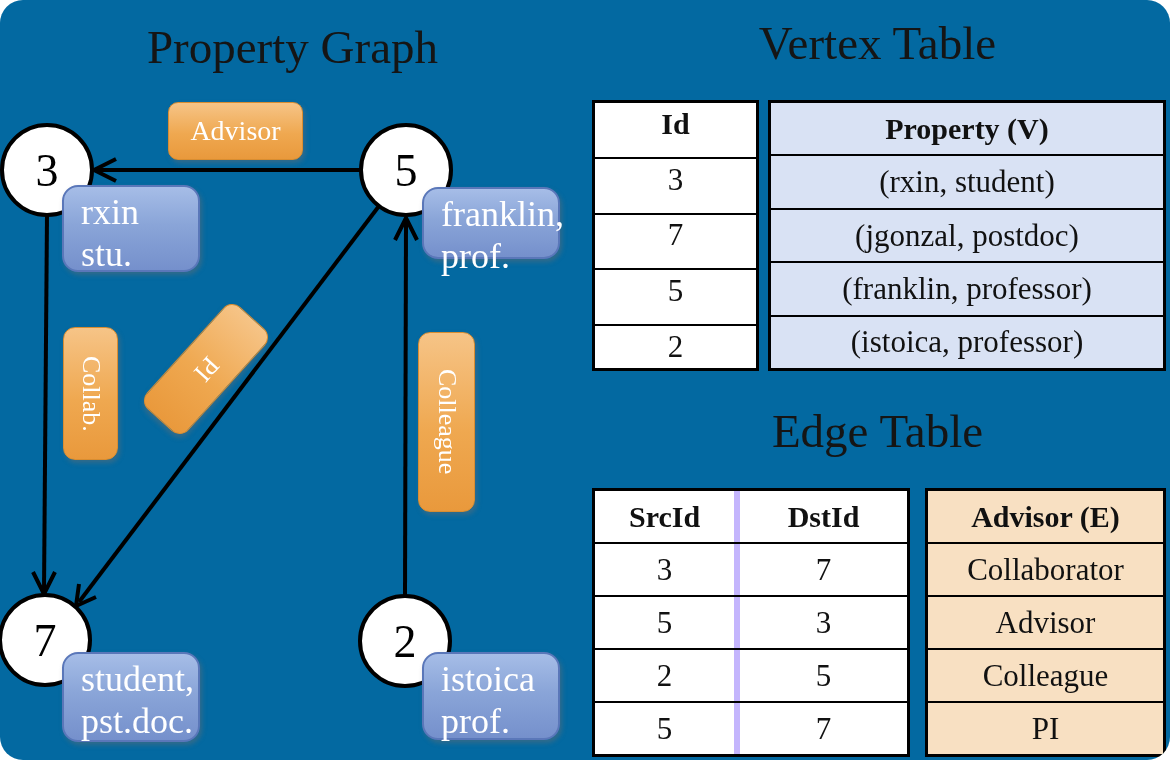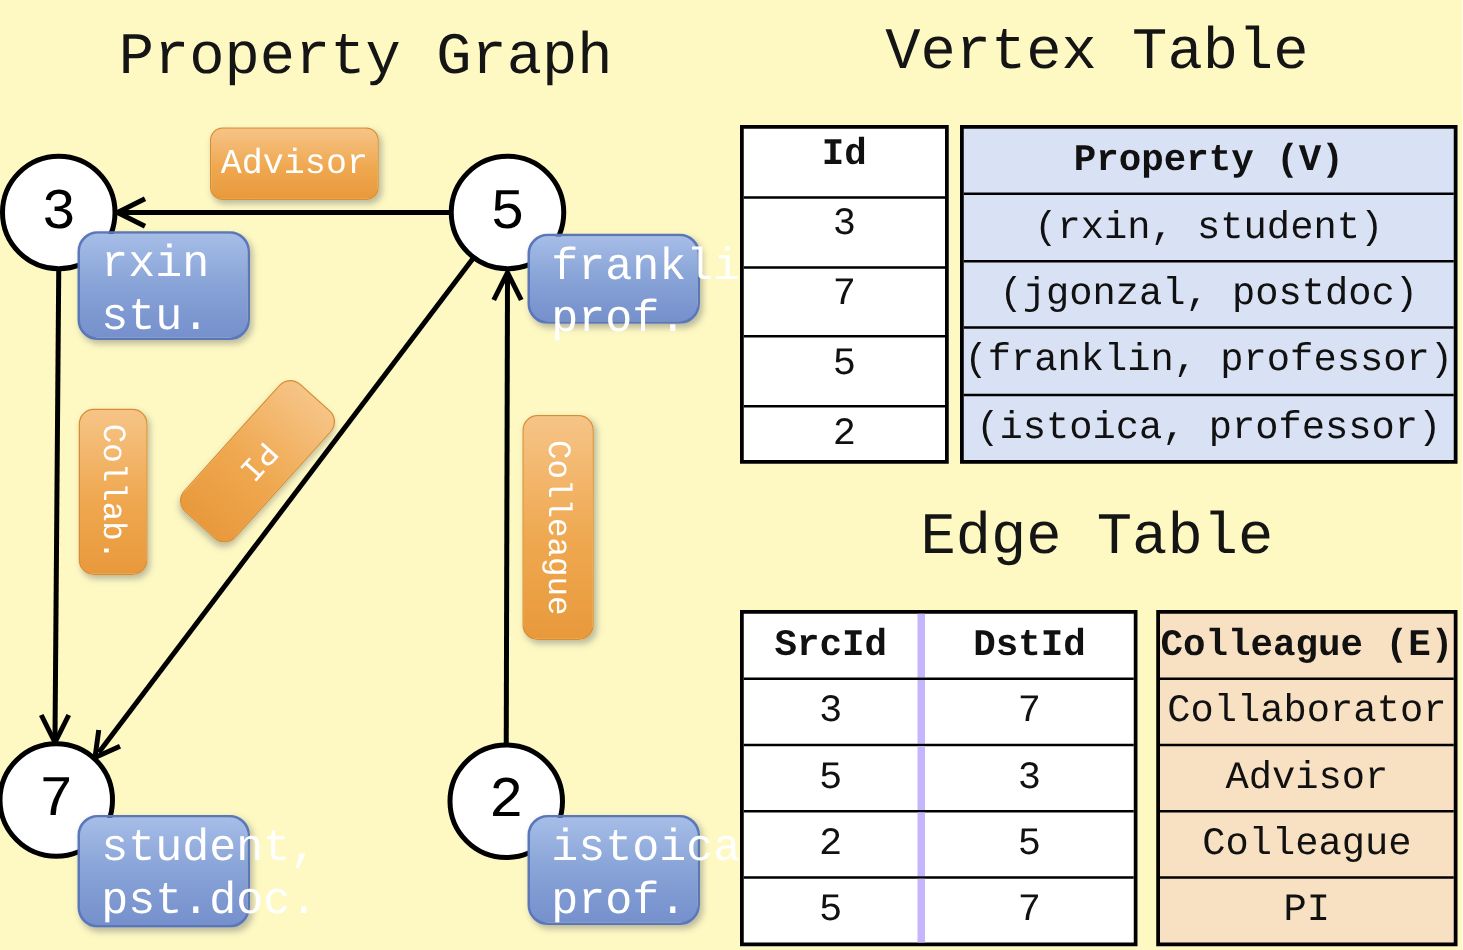--- a/index.html
+++ b/index.html
@@ -1,21 +1,22 @@
 <!DOCTYPE html>
 <html><head>
 <meta charset="utf-8">
 <style>
   * { box-sizing: border-box; margin: 0; padding: 0; }
   html,body { background:#fff; }
   #stage {
     position: relative; width: 1170px; height: 760px;
-    background: #fef9c3; overflow: hidden;
-    font-family: Liberation Mono, monospace;
+    background: #0369a1; overflow: hidden;
+    font-family: Liberation Serif, serif;
     color: #111;
+    border-radius: 23px;
   }
   .title {
     position: absolute; text-align: center;
     font-size: 47px; font-weight: 300; letter-spacing: 0px; color: #151515;
   }
   #title-graph  { left: 0;   width: 585px; top: 20px; }
   #title-vertex { left: 585px; width: 585px; top: 16px; }
   #title-edge   { left: 585px; width: 585px; top: 404px; }
 
   
@@ -188,20 +189,20 @@
       </div>
     </div>
     <div class="trow">
       <div class="cell2">
         <div>5</div>
         <div>7</div>
       </div>
     </div>
   </div>
   <div id="et-prop" class="subtable">
-    <div class="trow hdr">Colleague (E)</div>
+    <div class="trow hdr">Advisor (E)</div>
     <div class="trow">Collaborator</div>
     <div class="trow">Advisor</div>
     <div class="trow">Colleague</div>
     <div class="trow">PI</div>
   </div>
 
 </div>
 
 </body></html>

